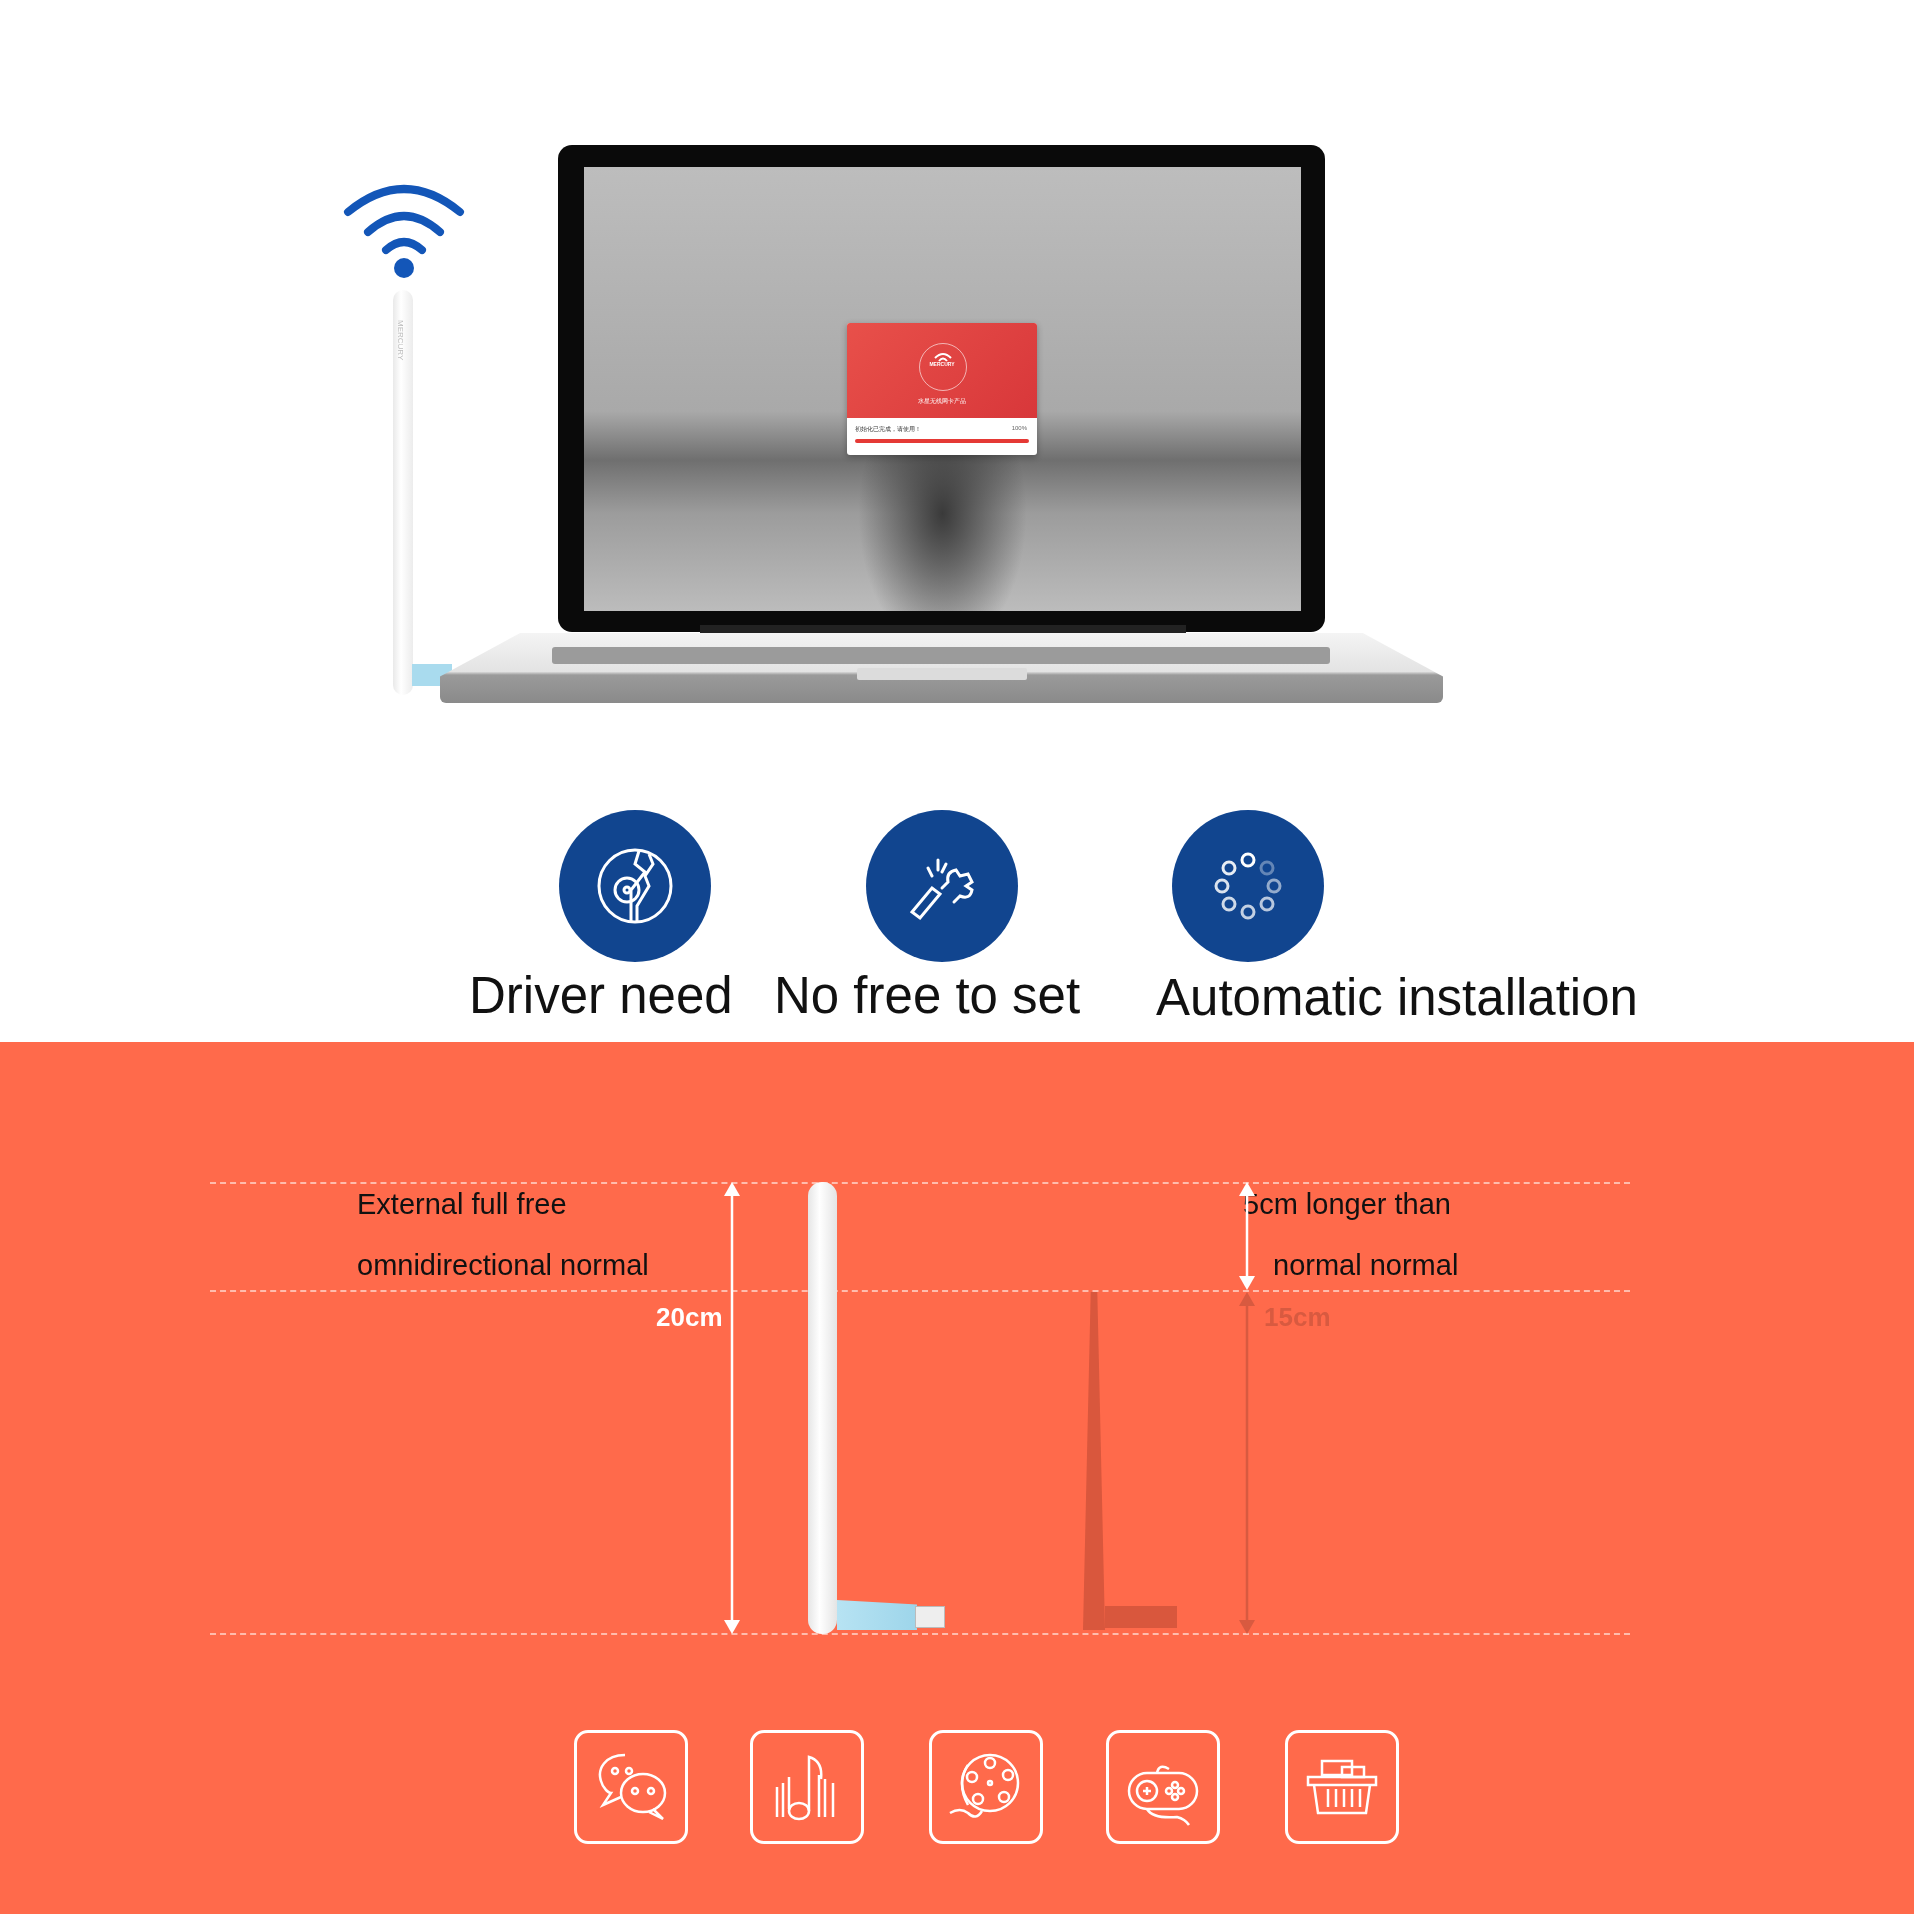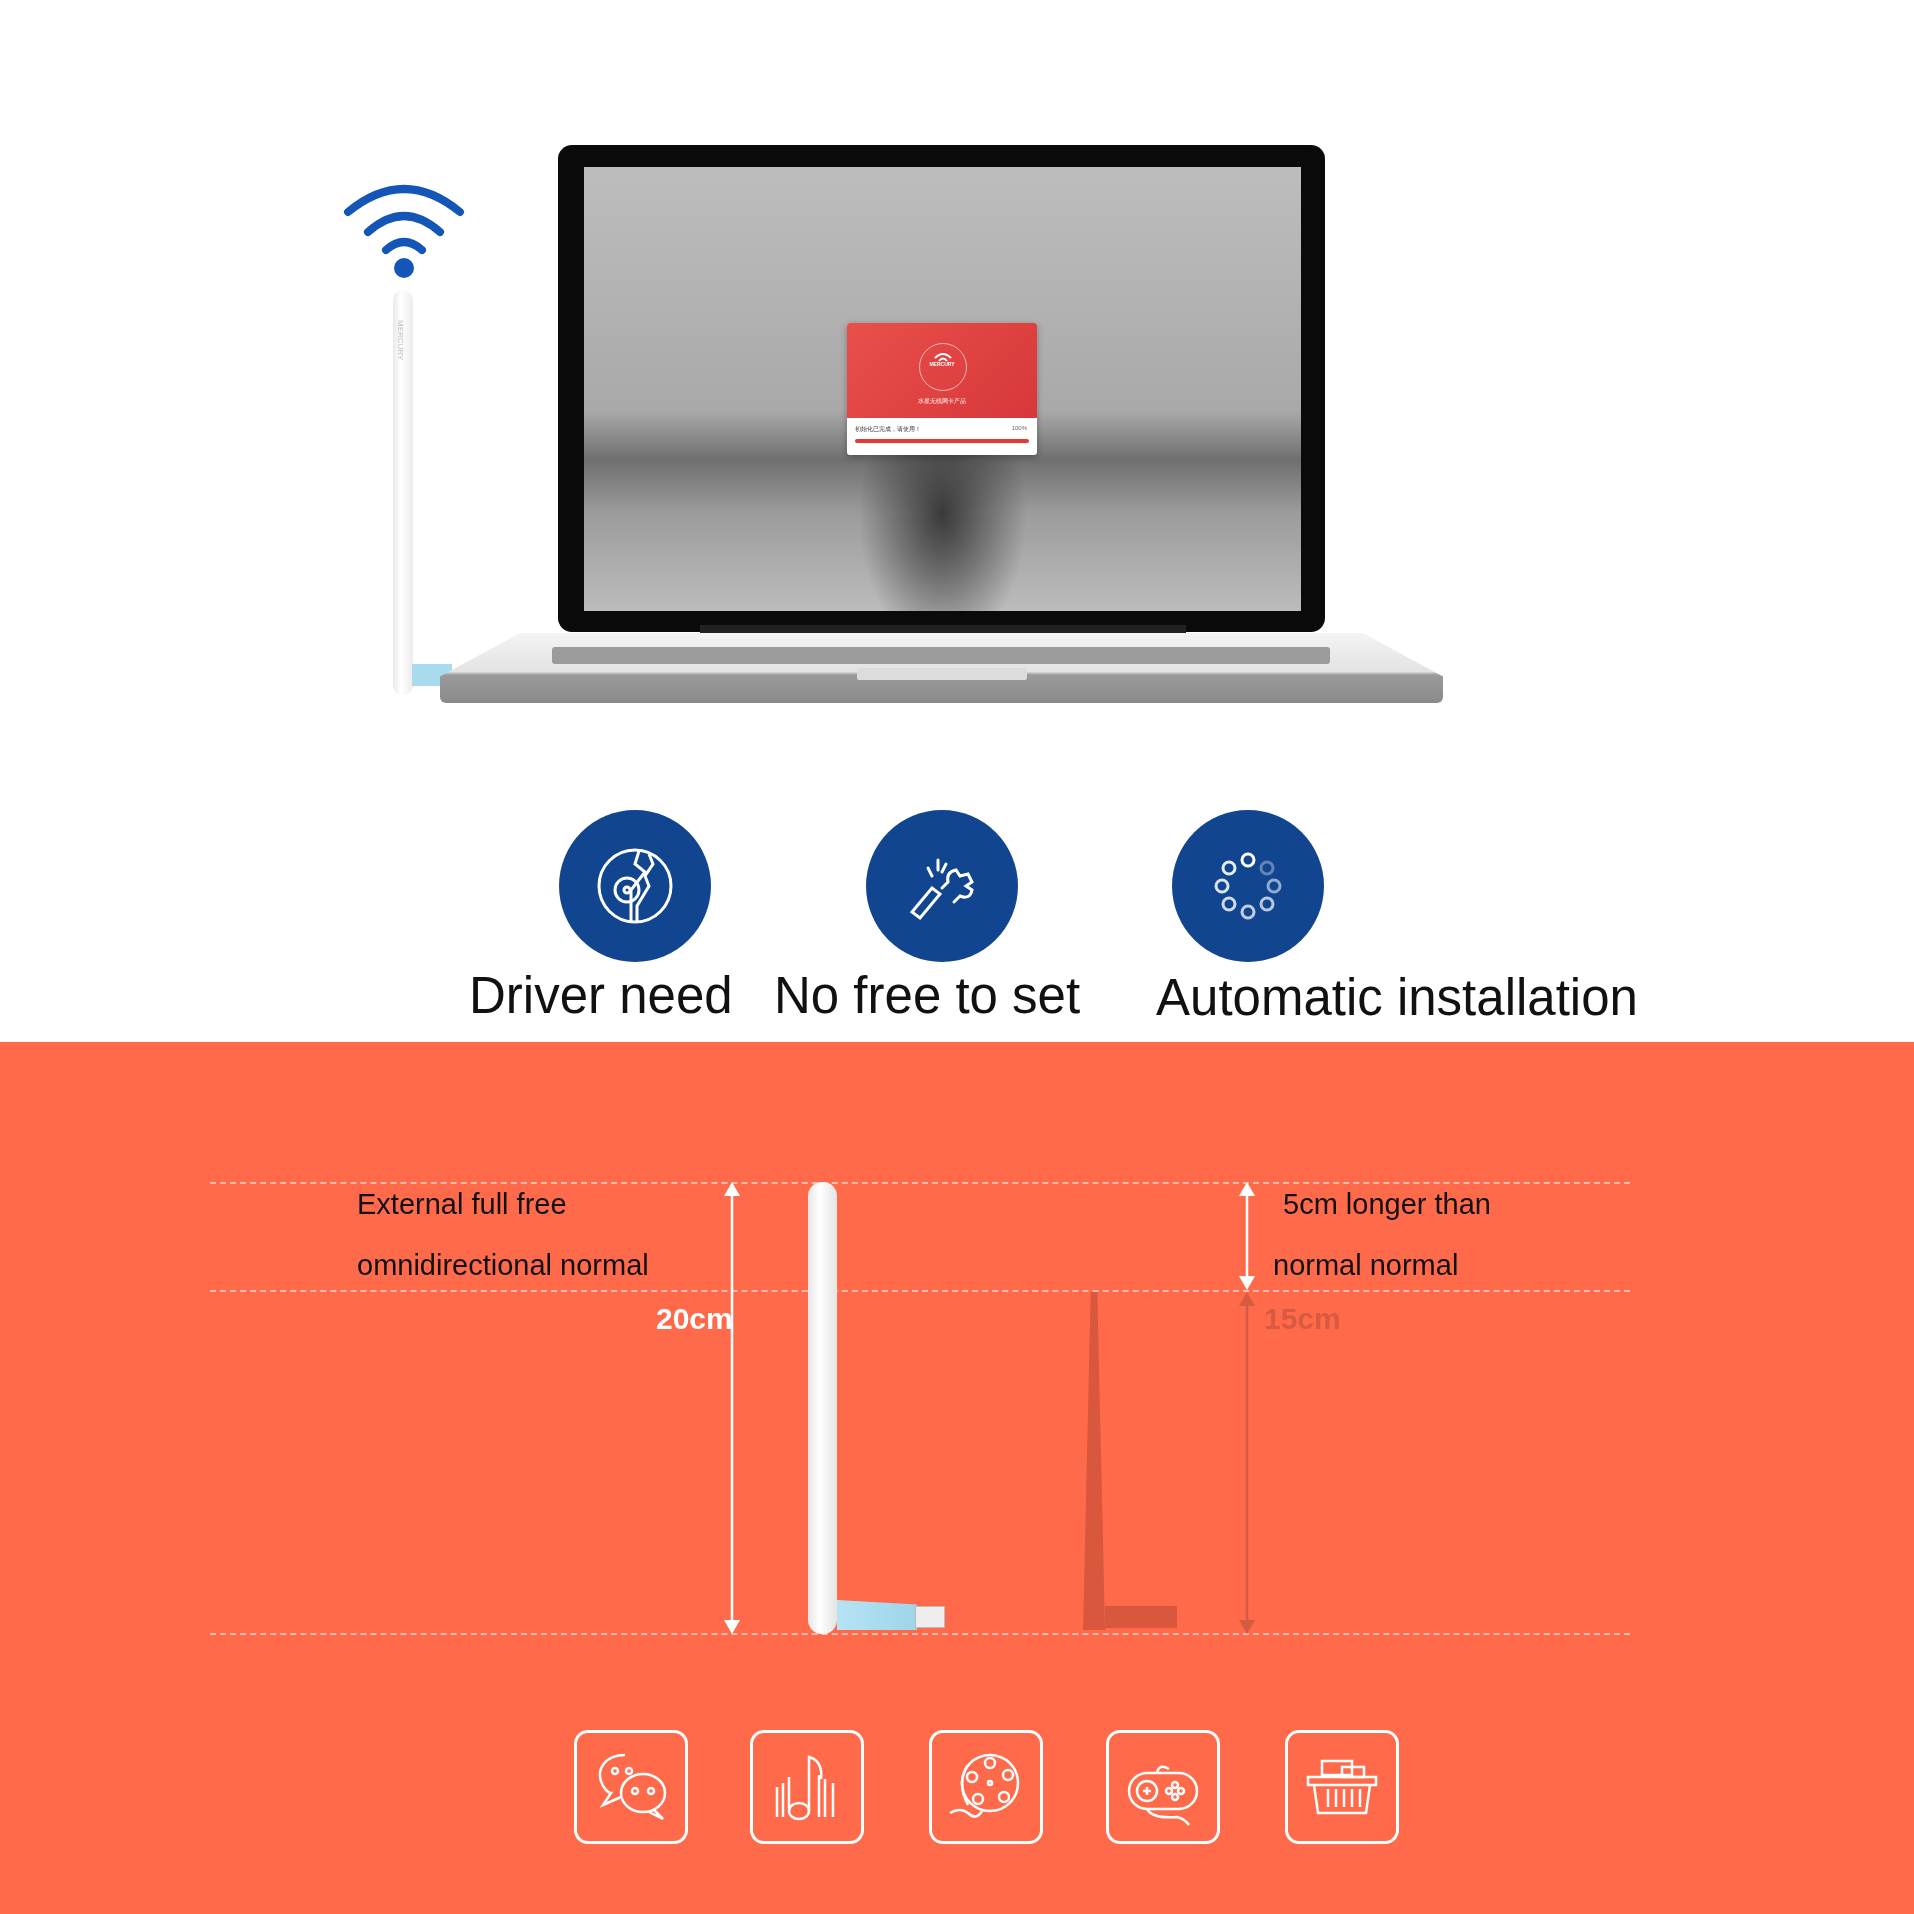--- a/index.html
+++ b/index.html
@@ -29,21 +29,21 @@
   .dialog-bar{position:absolute;left:8px;top:116px;width:174px;height:4px;background:#e53935;border-radius:2px;}
   
   .antenna-top{left:393px;top:290px;width:20px;height:405px;background:linear-gradient(90deg,#e9e9e9,#ffffff 40%,#ececec);border-radius:10px;}
   .dongle-top{left:412px;top:664px;width:40px;height:22px;background:#a9dbee;}
   
   .circle{width:152px;height:152px;border-radius:50%;background:#11458f;}
   .feat-label{font-size:51px;color:#111;white-space:nowrap;font-family:"Liberation Sans","DejaVu Sans",sans-serif;}
   
   .dash{height:0;border-top:2px dashed rgba(255,255,255,.55);}
   .dim-text{font-size:29px;color:#111;white-space:nowrap;}
-  .dim-val{font-size:30px;font-weight:bold;}
+  .dim-val{font-size:26px;font-weight:bold;}
   .ant-long{left:808px;top:1182px;width:29px;height:452px;background:linear-gradient(90deg,#e6e6e6,#ffffff 40%,#e4e4e4);border-radius:14px;}
   .dongle-long{left:837px;top:1600px;width:80px;height:30px;background:linear-gradient(90deg,#b7e3f3,#9dd5ea);clip-path:polygon(0 0,100% 15%,100% 100%,0 100%);}
   .usb-long{left:915px;top:1606px;width:28px;height:20px;background:#eee;border:1px solid #bbb;}
   .ant-short{left:1083px;top:1292px;width:22px;height:338px;background:#d9573d;clip-path:polygon(35% 0,65% 0,100% 100%,0 100%);}
   .ant-short-base{left:1105px;top:1606px;width:72px;height:22px;background:#d9573d;}
   
   .app-box{width:114px;height:114px;border:3px solid #fff;border-radius:14px;box-sizing:border-box;}
   .app-box svg{position:absolute;left:14px;top:14px;width:80px;height:80px;}
 </style>
 </head>
@@ -134,21 +134,21 @@
 <div class="abs bottom"></div>
 
 <div class="abs dash" style="left:210px;top:1182px;width:1420px"></div>
 <div class="abs dash" style="left:210px;top:1290px;width:1420px"></div>
 <div class="abs dash" style="left:210px;top:1633px;width:1420px"></div>
 
 <div class="abs dim-text" style="left:357px;top:1188px">External full free</div>
 <div class="abs dim-text" style="left:357px;top:1249px">omnidirectional normal</div>
 <div class="abs dim-val" style="left:656px;top:1302px;color:#fff">20cm</div>
 
-<div class="abs dim-text" style="left:1283px;top:1188px">5cm longer than</div>
+<div class="abs dim-text" style="left:1243px;top:1188px">5cm longer than</div>
 <div class="abs dim-text" style="left:1273px;top:1249px">normal normal</div>
 <div class="abs dim-val" style="left:1264px;top:1302px;color:#d85a40">15cm</div>
 
 <svg class="abs" style="left:720px;top:1180px;width:24px;height:456px" viewBox="0 0 24 456">
   <line x1="12" y1="6" x2="12" y2="450" stroke="#fff" stroke-width="2.5"></line>
   <path d="M4 16 L12 2 L20 16 Z" fill="#fff"></path>
     <path d="M4 440 L12 454 L20 440 Z" fill="#fff"></path>
 </svg>
 <svg class="abs" style="left:1235px;top:1180px;width:24px;height:112px" viewBox="0 0 24 112">
   <line x1="12" y1="6" x2="12" y2="106" stroke="#fff" stroke-width="2.5"></line>

